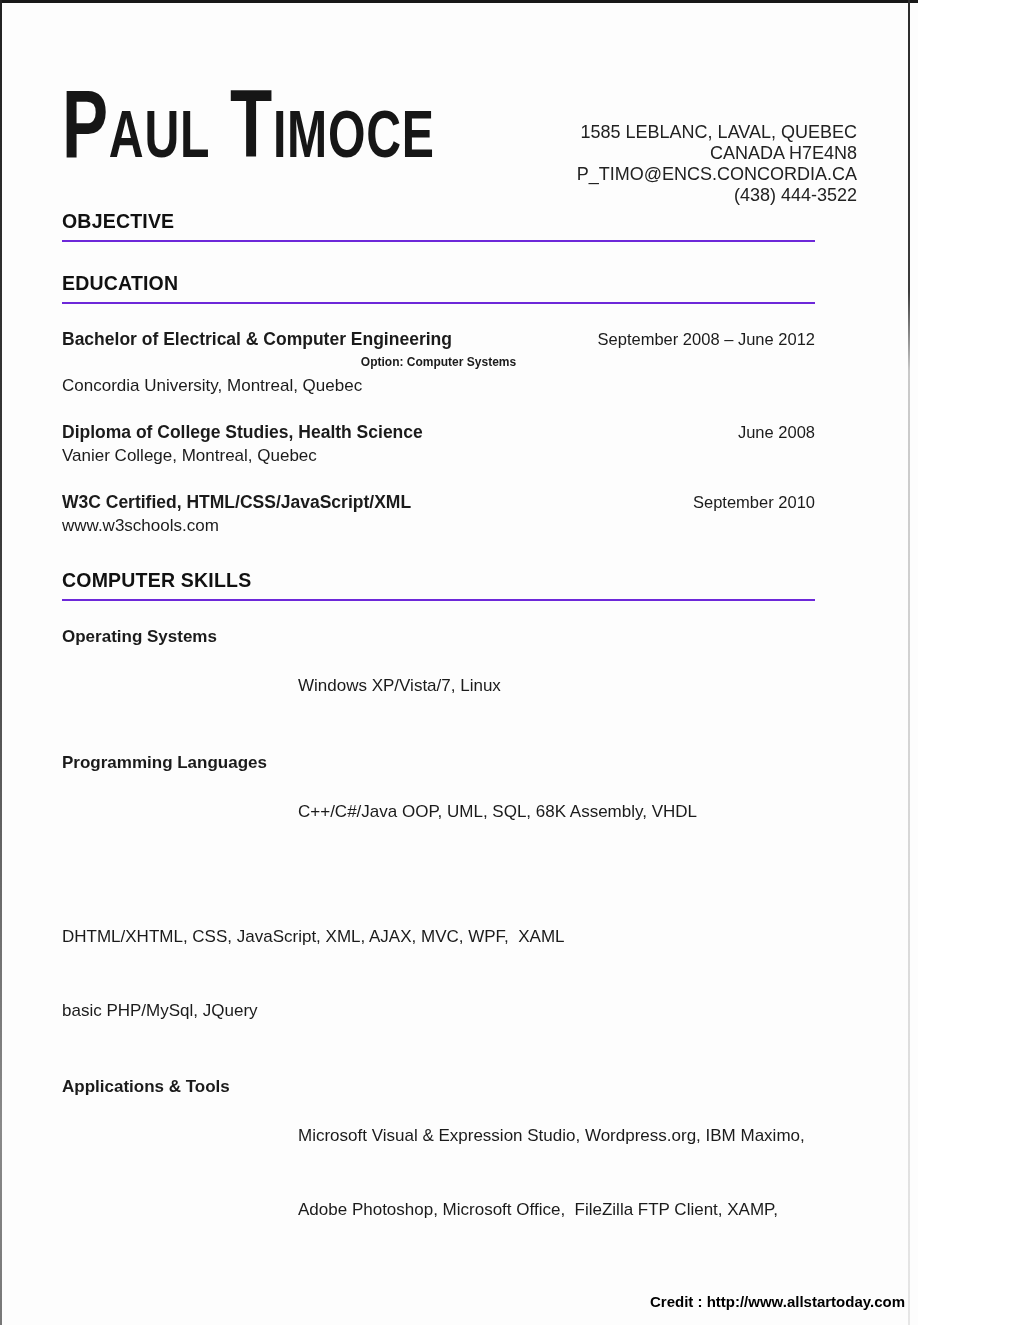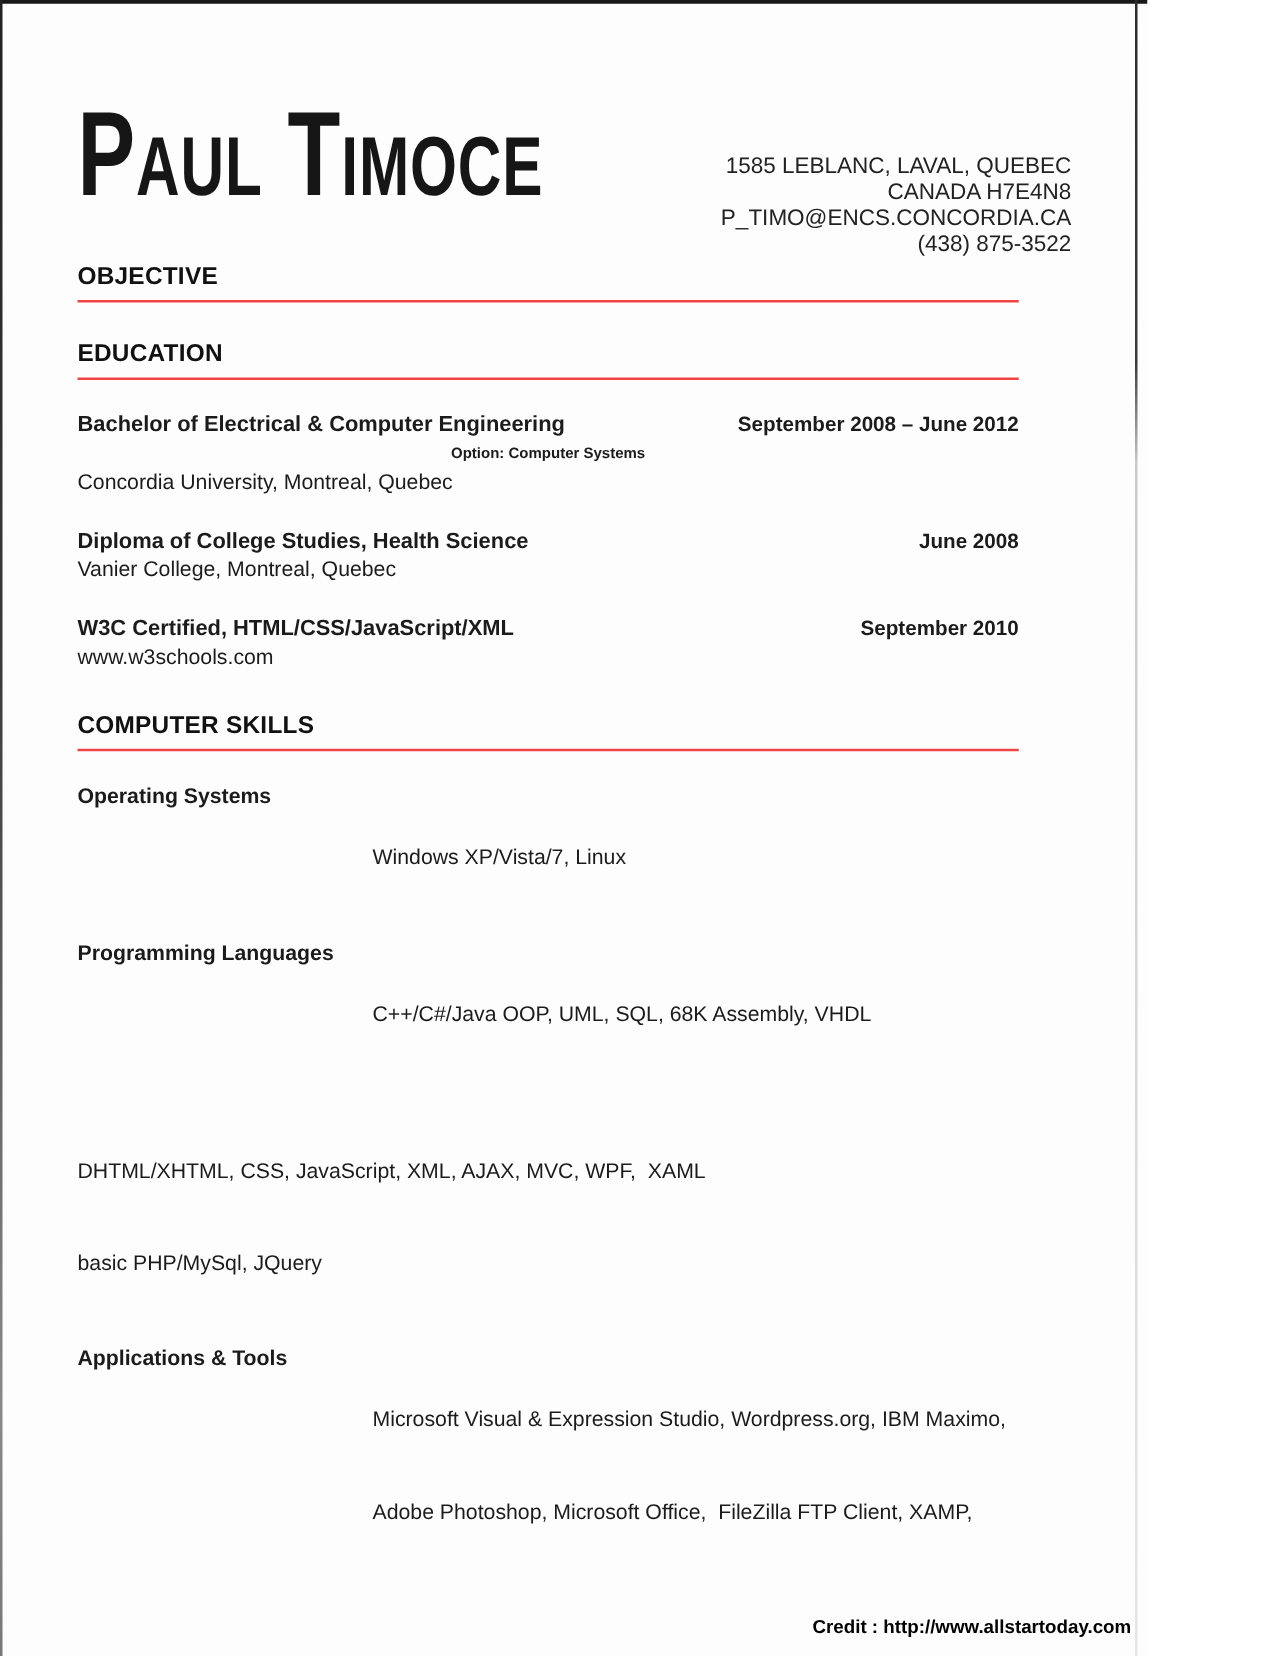--- a/index.html
+++ b/index.html
@@ -25,30 +25,30 @@
     font-variant:small-caps; letter-spacing:1px; color:#161616;
     transform:scaleX(0.72); transform-origin:left center; white-space:nowrap;
   }
   .contact { position:absolute; top:90px; right:61px; text-align:right;
     font-size:18px; line-height:21px; color:#222;margin-top:32px; }
 
   .content { margin-left:62px; width:753px; }
   h2.sec {
     margin:0; padding:0 0 7px 0;
     font-size:19.5px; font-weight:bold; color:#111; letter-spacing:0.2px;
-    border-bottom:2px solid #ef4444;
+    border-bottom:2px solid #6d28d9;
   }
   .sec-objective { margin-top:0; }
   .objective-text { margin:20px 0 0 0; font-size:17px; line-height:23px; width:720px; }
 
   .sec-education { margin-top:30px; }
   .entry { margin-top:24px; }
   .entry-head { display:flex; justify-content:space-between; align-items:baseline;gap:36px; }
   .entry-title { font-size:17.5px; font-weight:bold; line-height:23px; }
-  .entry-date { font-size:16.5px; font-weight:bold; white-space:nowrap; }
+  .entry-date { font-size:16.5px; font-weight:normal; white-space:nowrap; }
   .entry-sub { font-size:12px; font-weight:bold; line-height:23px;text-align:center; }
   .entry-detail { font-size:17px; line-height:23px; }
 
   .sec-skills { margin-top:32px; }
   .skills-table { margin-top:24px; }
   .skill-row { display:flex; margin-bottom:3px; }
   .skill-label { flex:none; width:236px; font-size:17px; font-weight:bold; line-height:24.5px; }
   .skill-values { flex:1; font-size:17px; line-height:24.5px; white-space:pre-wrap; }
 
   .credit { position:absolute; right:13px; bottom:15px;
@@ -61,21 +61,21 @@
   <div class="edge edge-top"></div>
   <div class="edge edge-left"></div>
   <div class="edge edge-right"></div>
 
   <div class="header">
     <h1 class="name">Paul Timoce</h1>
     <div class="contact">
       <div>1585 LEBLANC, LAVAL, QUEBEC</div>
       <div>CANADA H7E4N8</div>
       <div>P_TIMO@ENCS.CONCORDIA.CA</div>
-      <div>(438) 875-3522</div>
+      <div>(438) 444-3522</div>
     </div>
   </div>
 
   <div class="content">
 
     <section class="sec-objective">
       <h2 class="sec">OBJECTIVE</h2>
     </section>
 
     <section class="sec-education">

